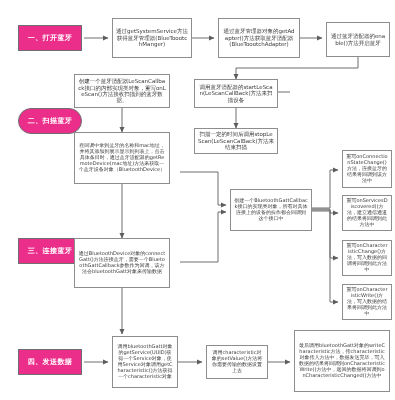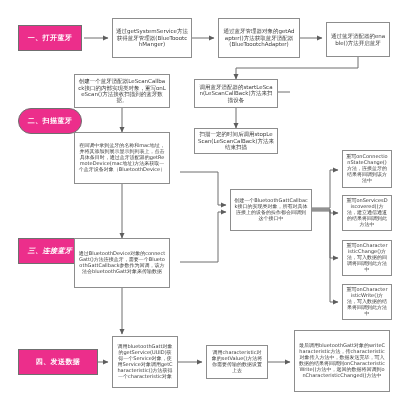--- a/index.html
+++ b/index.html
@@ -84,25 +84,25 @@
   </svg>
 
   <div class="node stage t7" style="left:18px;top:25px;width:64px;height:26px;">
     <span>一、打开蓝牙</span>
   </div>
 
   <div class="node stage t7" style="left:18px;top:108px;width:64px;height:26px;border-radius:13px;">
     <span>二、扫描蓝牙</span>
   </div>
 
-  <div class="node stage t7" style="left:18px;top:238px;width:64px;height:26px;font-style:italic;">
+  <div class="node stage t7" style="left:18px;top:238px;width:64px;height:26px;">
     <span>三、连接蓝牙</span>
   </div>
 
-  <div class="node stage t7" style="left:18px;top:349px;width:80px;height:26px;">
+  <div class="node stage t7" style="left:18px;top:349px;width:64px;height:26px;">
     <span>四、发送数据</span>
   </div>
 
   <div class="node t55" style="left:112px;top:18px;width:80px;height:40px;">
     <span>通过getSystemService方法获得蓝牙管理器(BlueToootchManger)</span>
   </div>
 
   <div class="node t55" style="left:218px;top:18px;width:82px;height:40px;">
     <span>通过蓝牙管理器对象的getAdapter()方法获取蓝牙适配器(BlueToootchAdapter)</span>
   </div>

